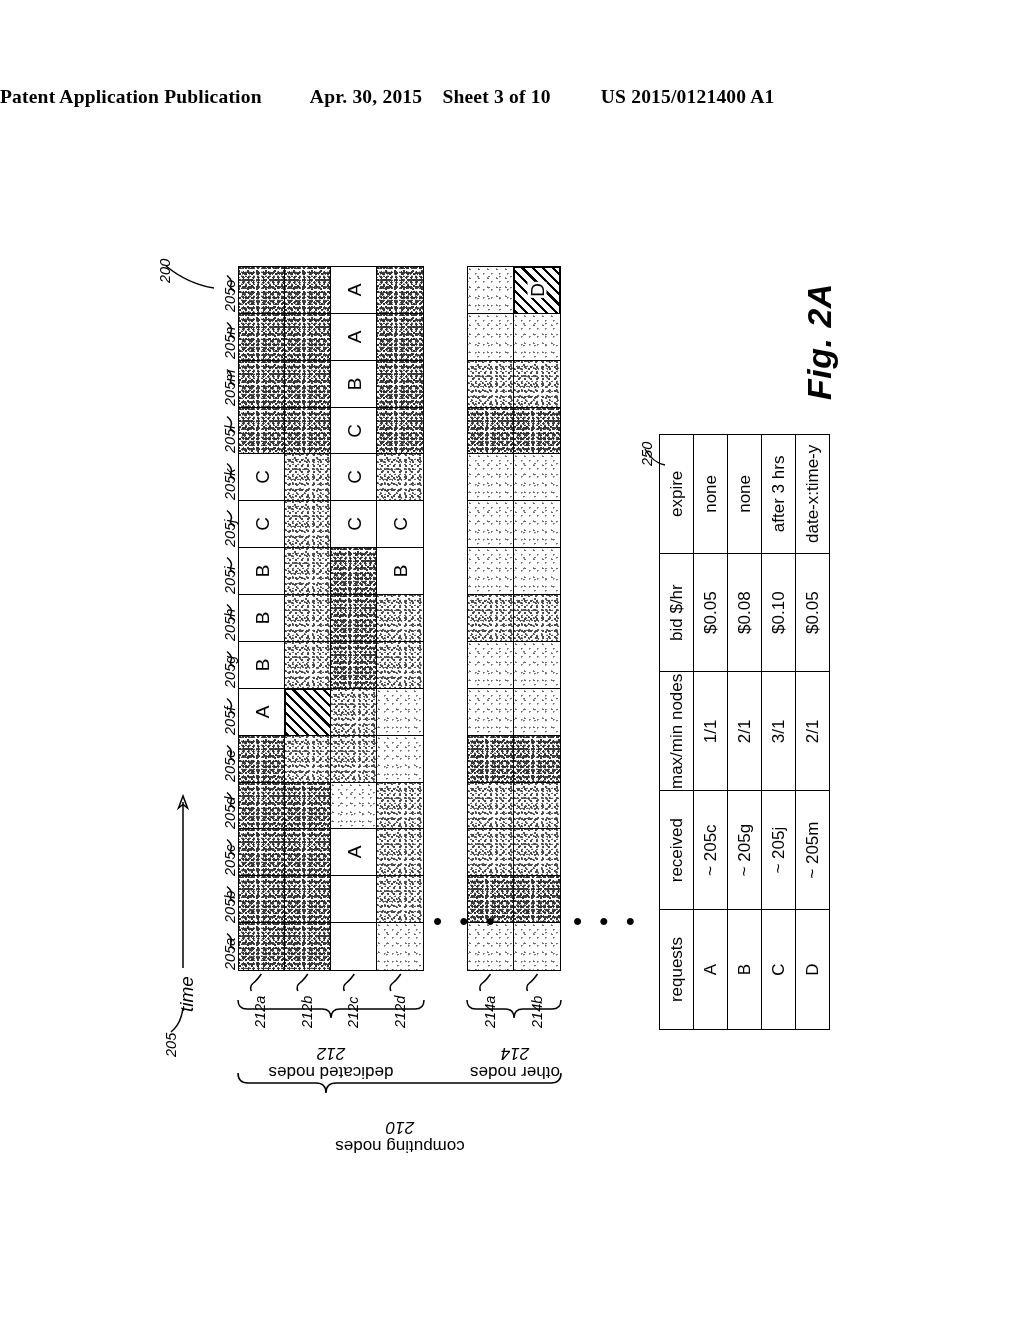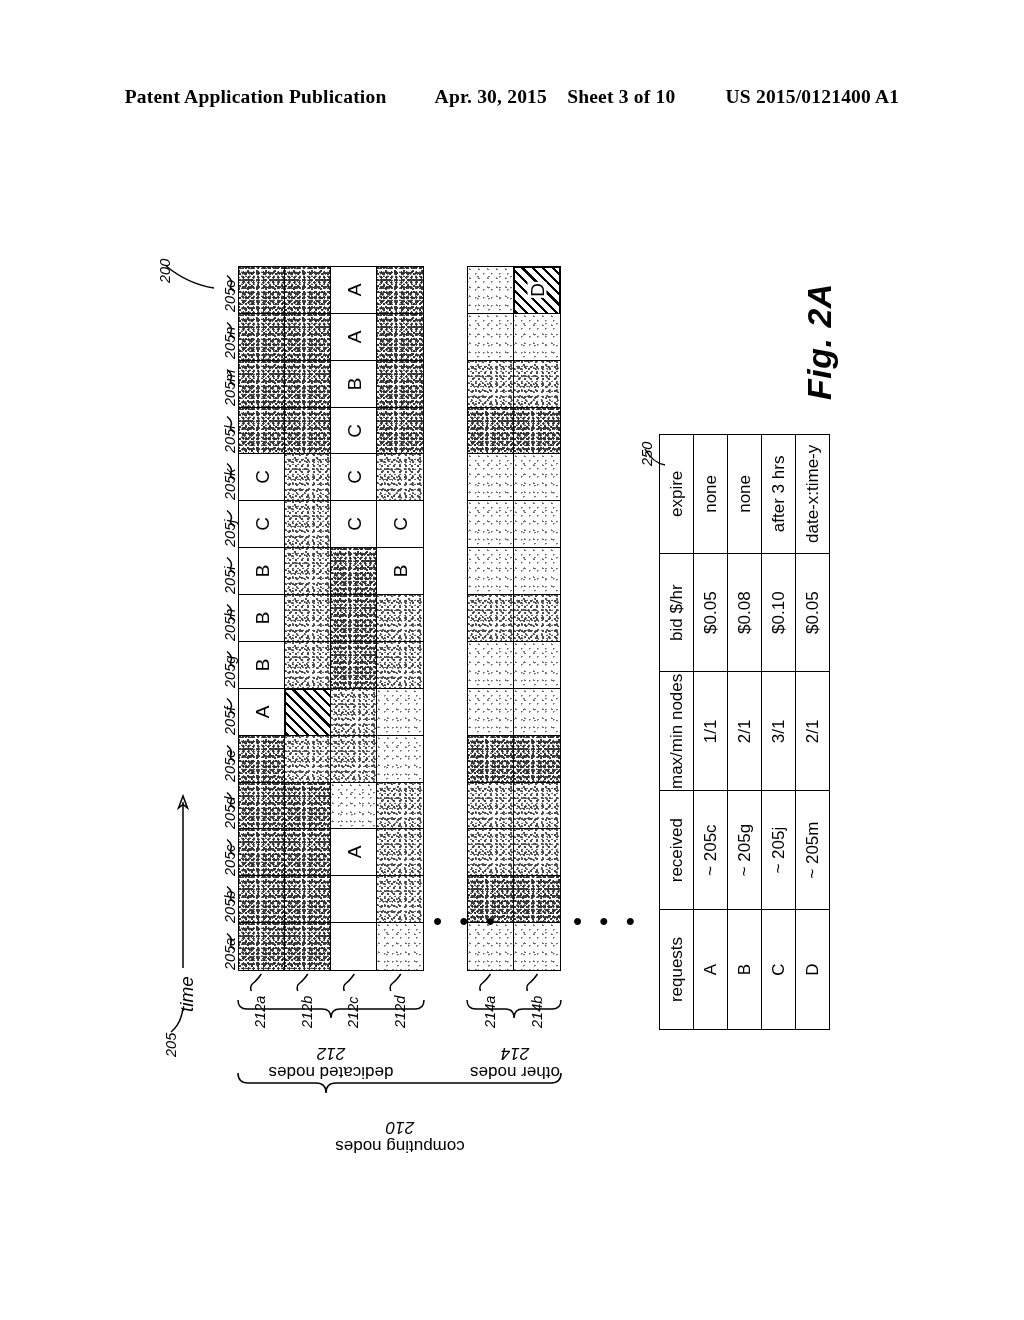--- a/index.html
+++ b/index.html
@@ -16,21 +16,20 @@
     color: #000000;
     overflow: hidden;
   }
 
   
   #page-header {
     position: absolute;
     top: 86px;
     left: 0;
     width: 1024px;
-    text-align: center;
     font-family: "Liberation Serif", serif;
     font-weight: bold;
     font-size: 19.5px;
     letter-spacing: 0.2px;
     white-space: nowrap;
   }
   #page-header .hdr-seg { display: inline-block; vertical-align: baseline; }
   #page-header .gap-a { display:inline-block; width: 38px; }
   #page-header .gap-b { display:inline-block; width: 10px; }
   #page-header .gap-c { display:inline-block; width: 40px; }

